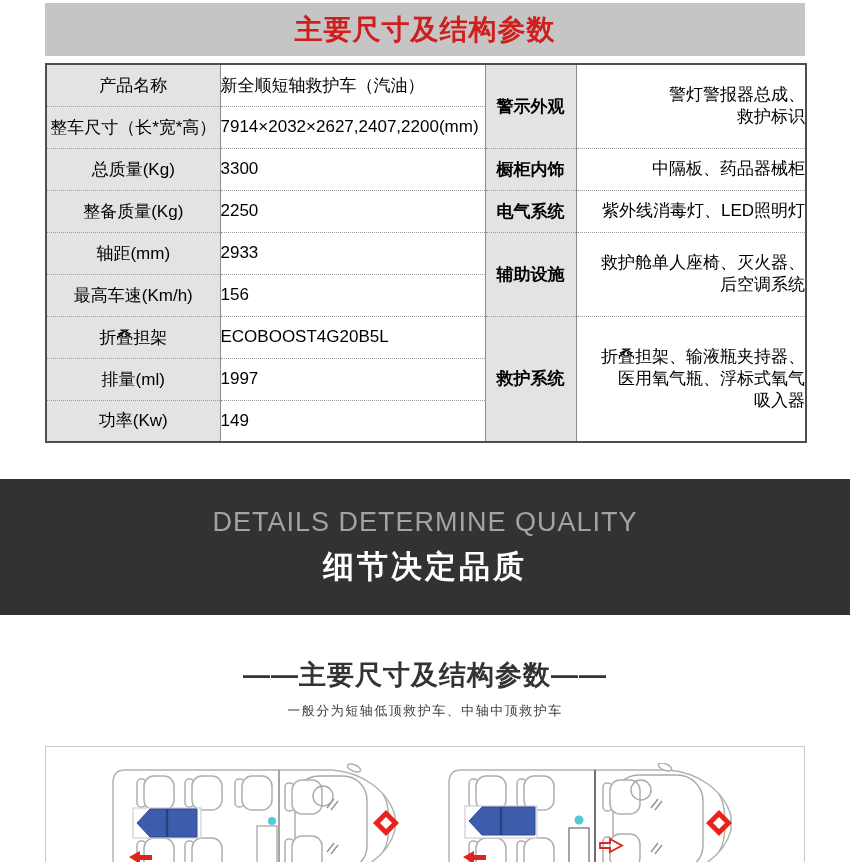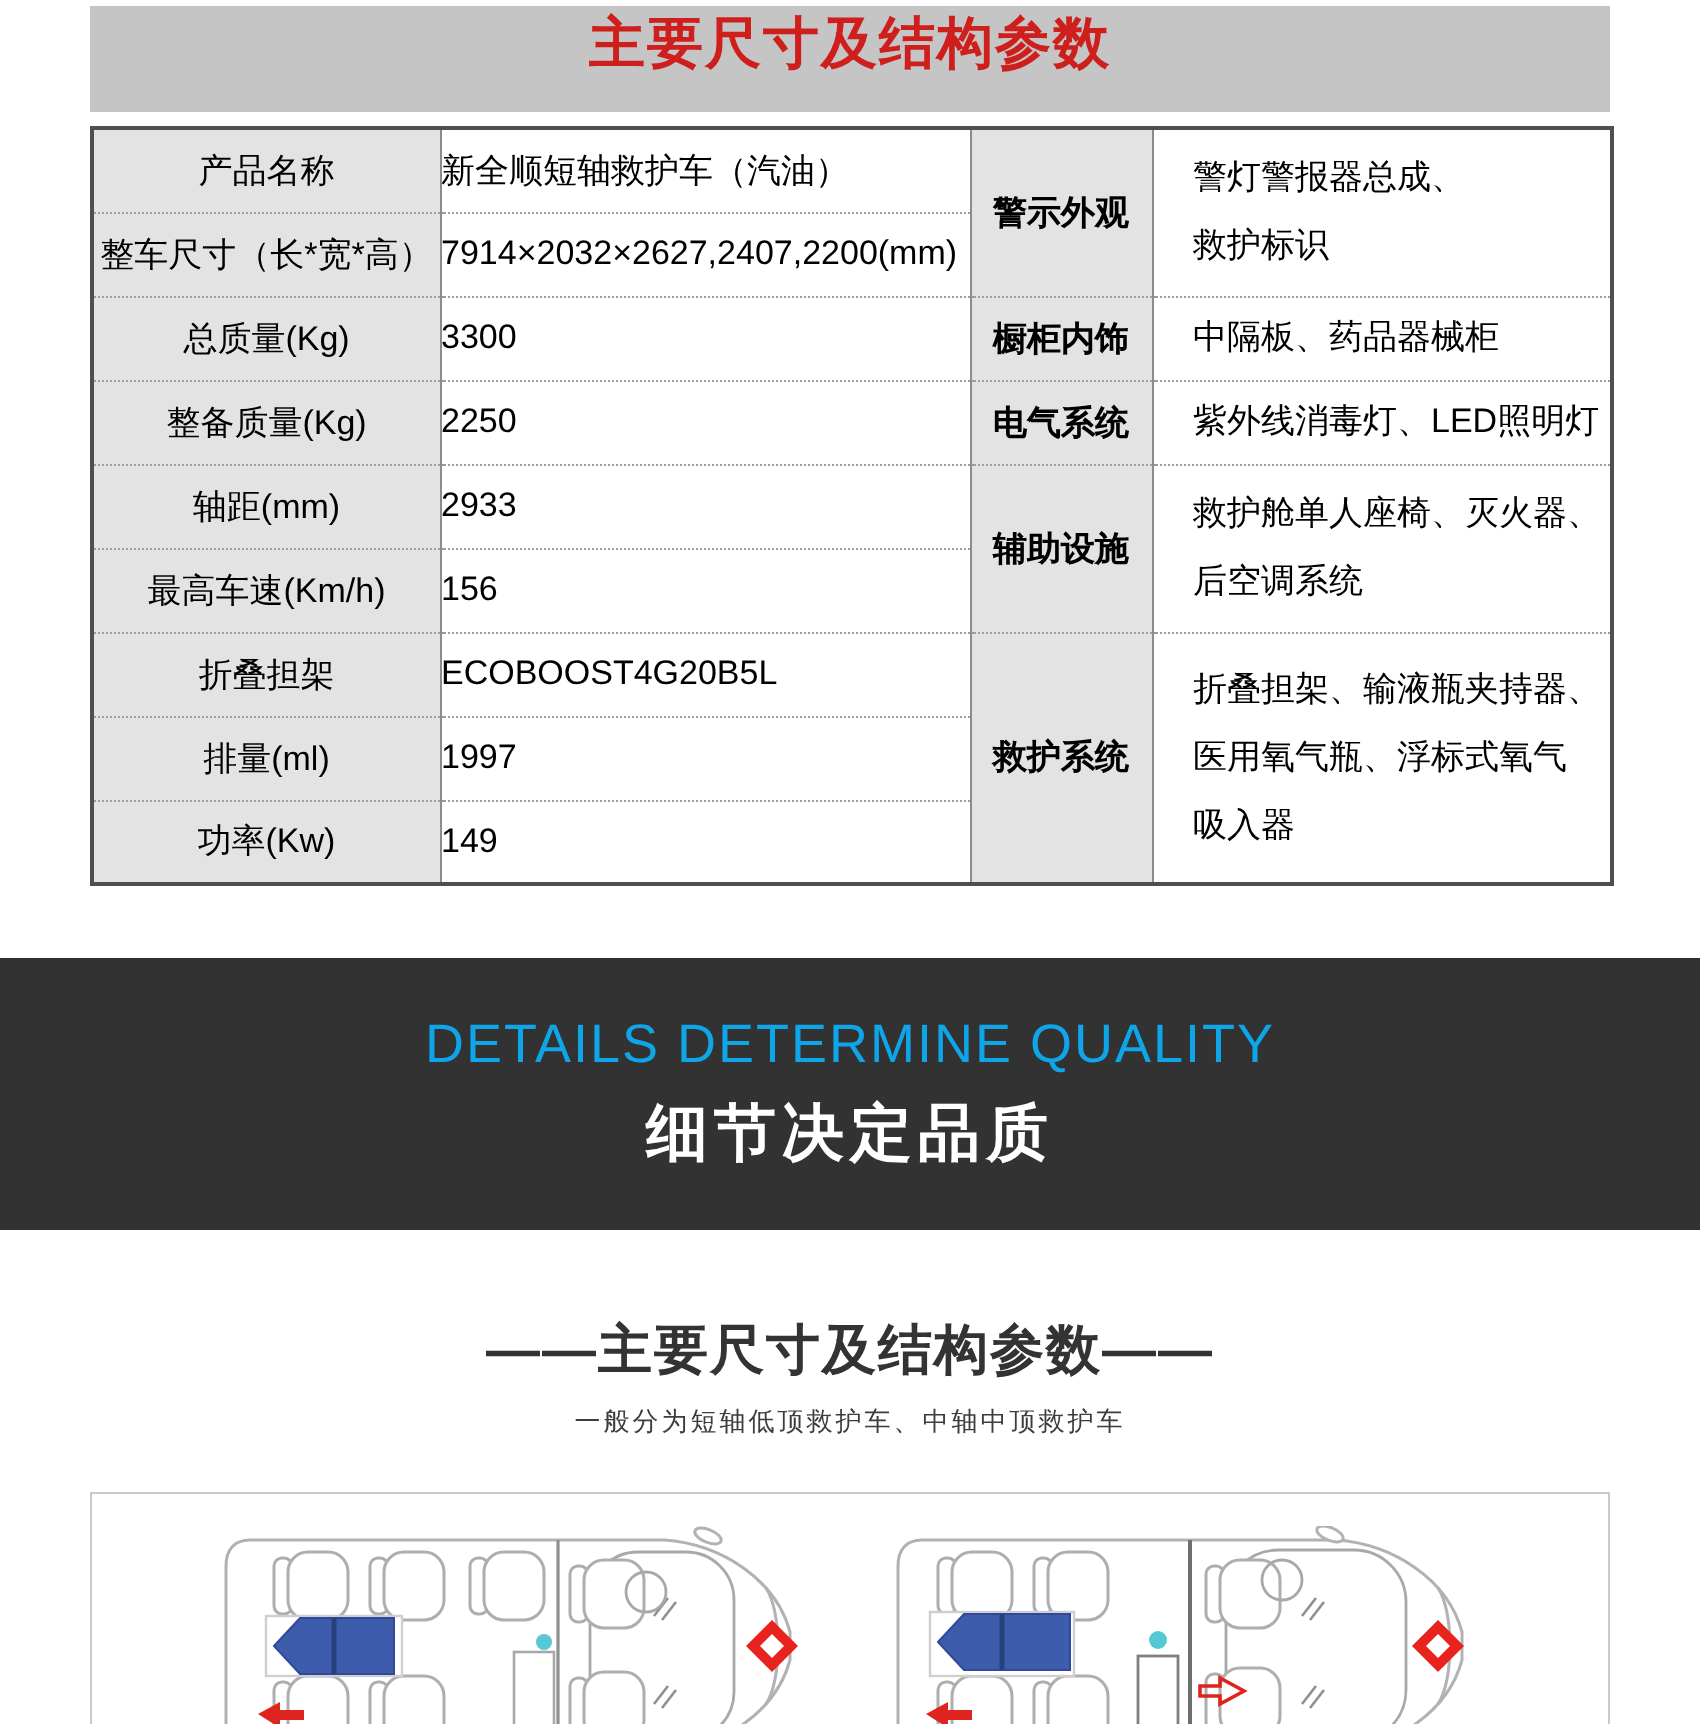--- a/index.html
+++ b/index.html
@@ -1,39 +1,39 @@
 <!DOCTYPE html>
 <html><head>
 <meta charset="utf-8">
 <style>
   * { margin:0; padding:0; box-sizing:border-box; }
   body { background:#fff; font-family:"Liberation Sans","DejaVu Sans",sans-serif; }
   .page { position:relative; width:850px; height:862px; background:#fff; overflow:hidden; margin:0 auto; }
 
   
   .gray-banner { width:760px; height:53px; margin:3px auto 0; background:#c5c5c5;
-    display:flex; justify-content:center; }
+    display:flex; align-items:center; justify-content:center; }
   .gray-banner h1 { font-size:28px; font-weight:bold; color:#cf1f1d; letter-spacing:1px; }
 
   
   .spec-wrap { width:760px; margin:7px auto 0; }
   table.spec { width:760px; border-collapse:collapse; table-layout:fixed; border:2px solid #4f4f4f; }
   table.spec td { height:42px; font-size:17px; color:#000000; vertical-align:middle;
     border-top:1px dotted #9c9c9c; border-bottom:1px dotted #9c9c9c;
     border-left:1px solid #8c8c8c; border-right:1px solid #8c8c8c; }
   td.lbl  { width:174px; background:#e3e3e3; text-align:center; white-space:nowrap; }
   td.val  { width:265px; background:#fff; }
   td.lbl2 { width:91px;  background:#e3e3e3; text-align:center;font-weight:bold; }
-  td.val2 { width:230px; background:#fff; text-align:left; padding-left:20px;
-            white-space:pre-line; line-height:34px; }
+  td.val2 { width:230px; background:#fff; text-align:right; padding-left:20px;
+            white-space:pre-line; line-height:22px; }
 
   
   .dark-banner { width:100%; height:136px; margin-top:36px; background:#323232;
     display:flex; flex-direction:column; align-items:center; justify-content:center; }
-  .dark-banner .en { color:#0ea5e9; font-size:27px; letter-spacing:1px; }
+  .dark-banner .en { color:#a3a3a3; font-size:27px; letter-spacing:1px; }
   .dark-banner .cn { color:#fff; font-size:31px; font-weight:bold; letter-spacing:3px; margin-top:8px; }
 
   
   .detail-title { margin-top:42px; text-align:center; font-size:27px; font-weight:bold; color:#333; letter-spacing:1px; }
   .detail-sub   { margin-top:9px; text-align:center; font-size:13px; color:#3d3d3d; letter-spacing:1.5px; }
 
   
   .diagram-box { width:760px; margin:26px auto 0; border:1px solid #c9c9c9; height:170px;
     display:flex; justify-content:center; gap:36px; padding-top:16px; background:#fff; }
   .diagram-box svg { display:block; }

